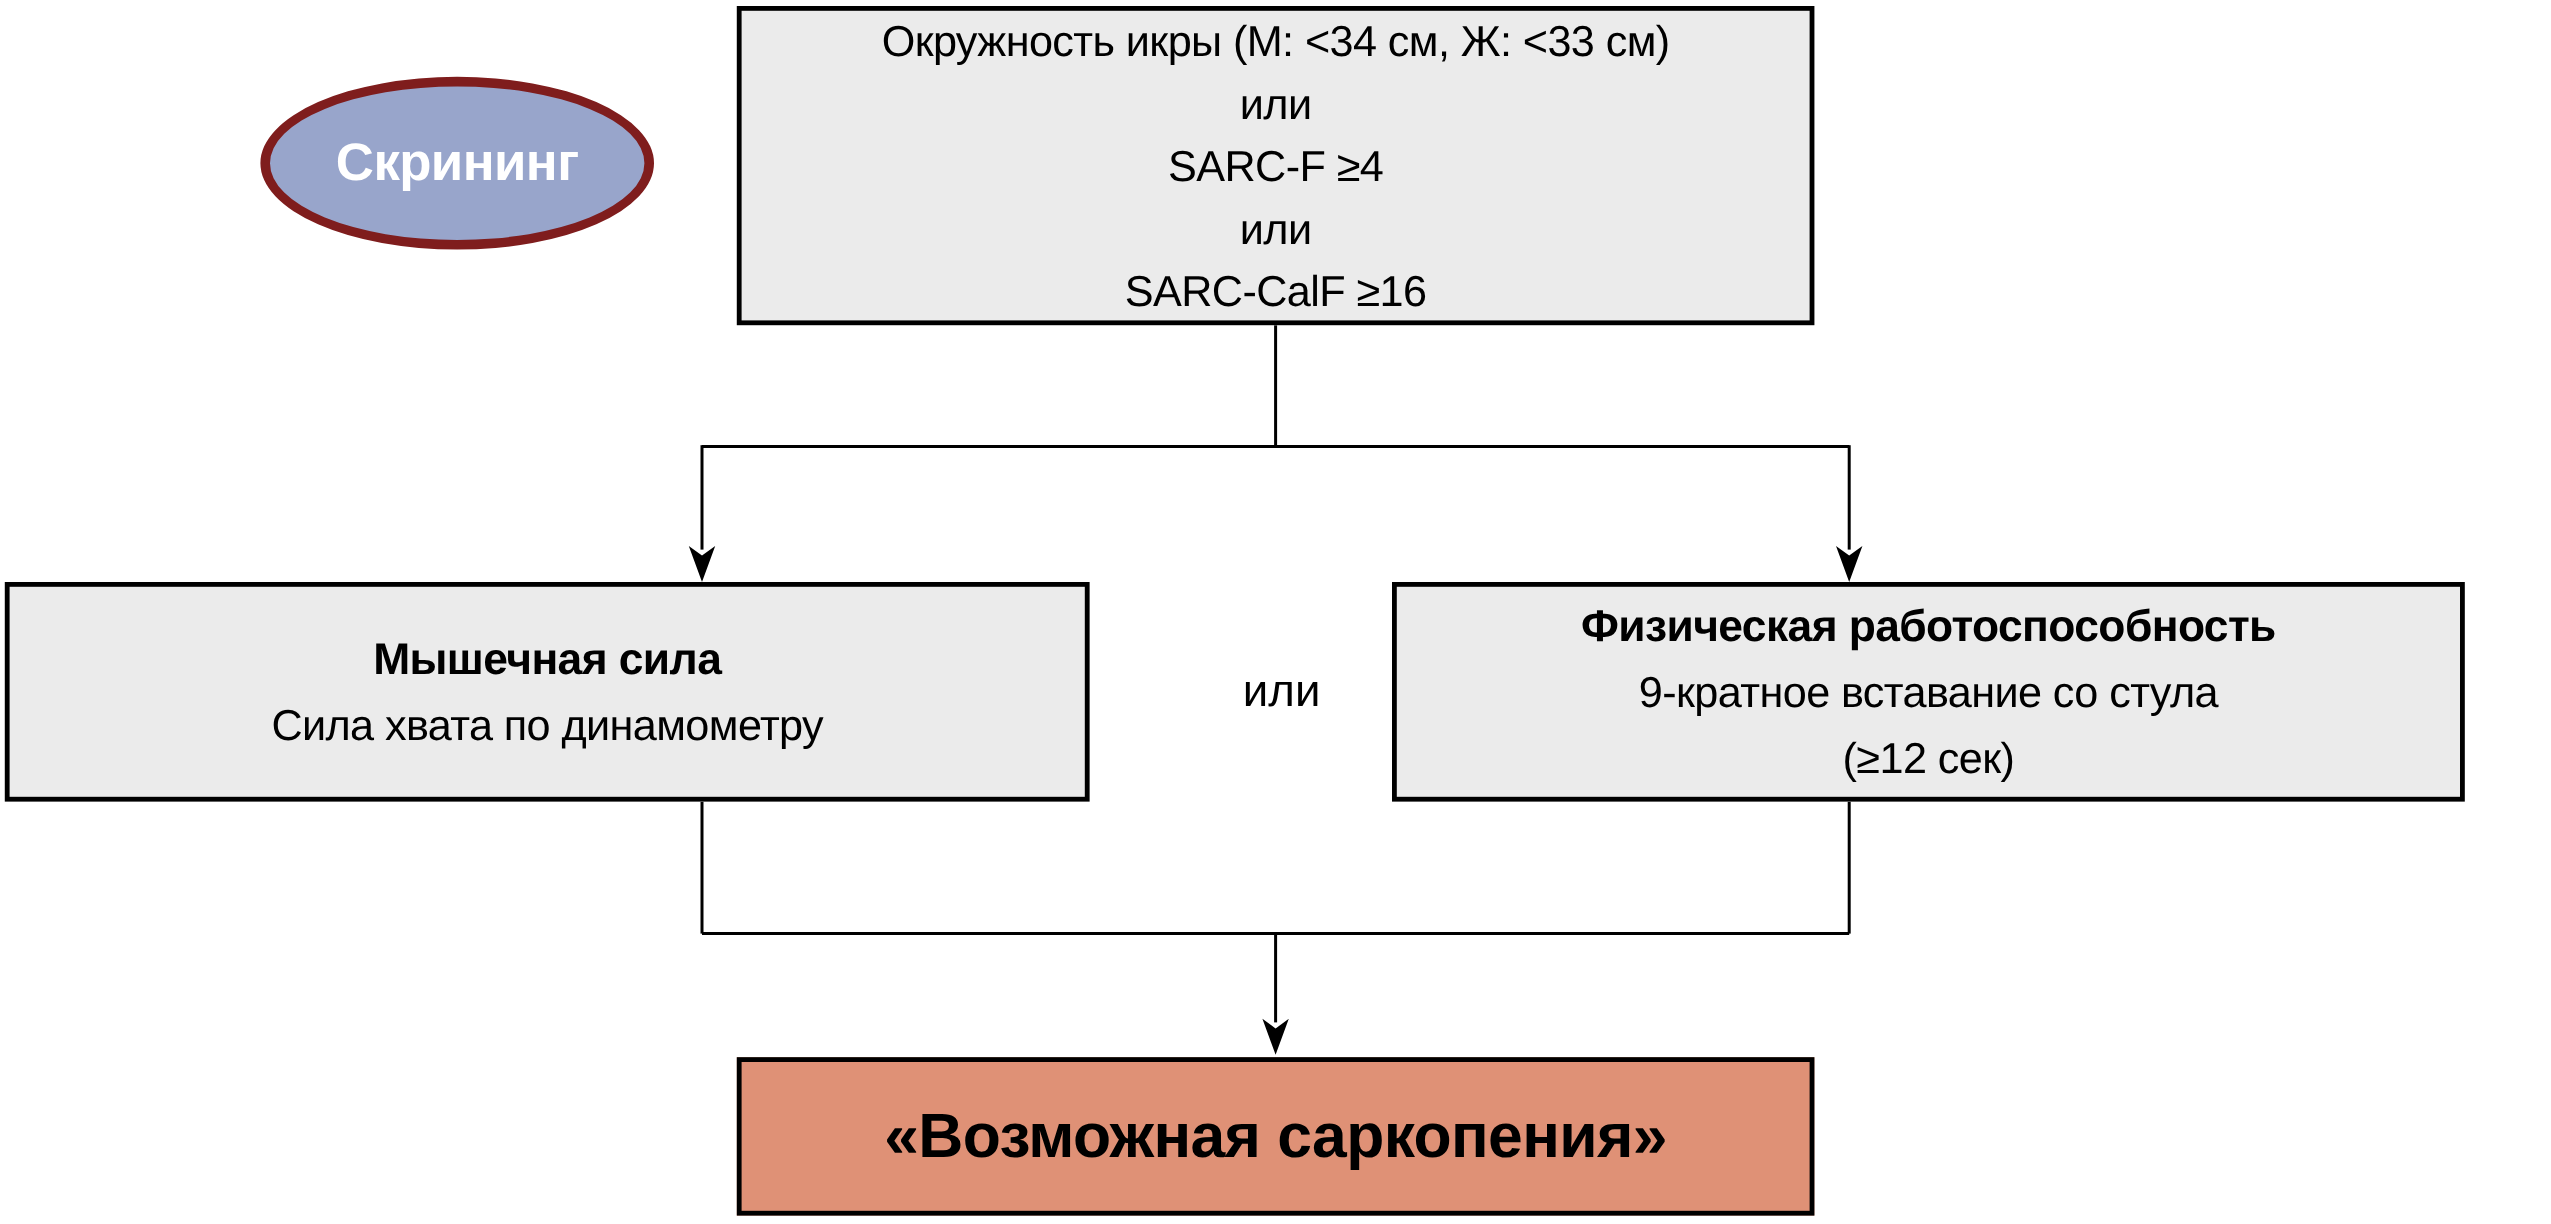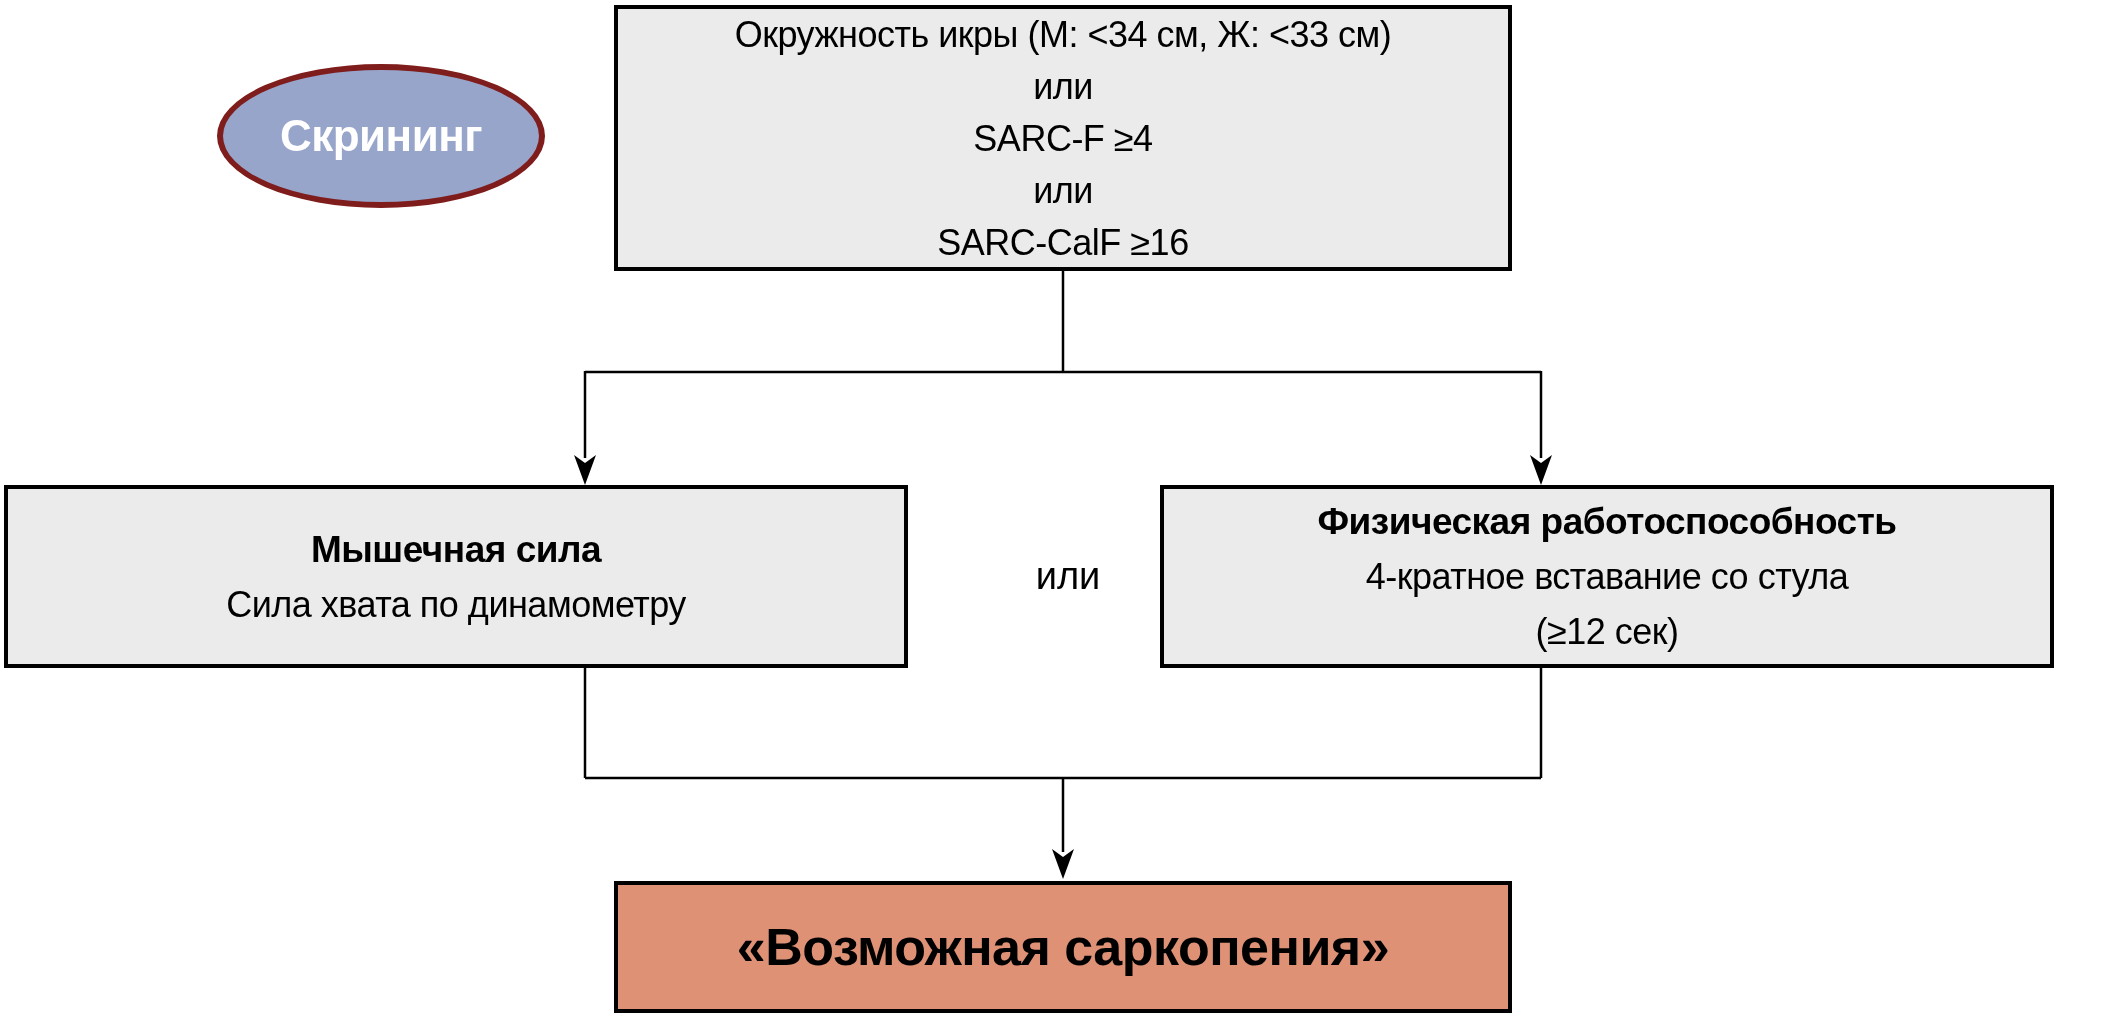--- a/index.html
+++ b/index.html
@@ -67,21 +67,21 @@
     left: 614px; top: 881px;
     width: 898px; height: 132px;
     background: #df9176;
     font-weight: bold;
     font-size: 52px;
     letter-spacing: -0.5px;
   }
   .screening-ellipse {
     left: 217px; top: 64px;
     width: 328px; height: 144px;
-    border: 6px solid #7f1d1d;
+    border: 8px solid #7f1d1d;
     border-radius: 50%;
     background: #98a5cb;
     color: #ffffff;
     font-weight: bold;
     font-size: 44px;
     letter-spacing: -0.5px;
   }
   .or-label {
     left: 908px; top: 485px;
     width: 320px; height: 183px;
@@ -132,21 +132,21 @@
     <div class="box-title">Мышечная сила</div>
     <div>Сила хвата по динамометру</div>
   </div>
 
   <div class="node or-label">
     <span>или</span>
   </div>
 
   <div class="node box side-box performance-box">
     <div class="box-title">Физическая работоспособность</div>
-    <div>4-кратное вставание со стула</div>
+    <div>9-кратное вставание со стула</div>
     <div>(≥12 сек)</div>
   </div>
 
   <div class="node box result-box">
     <span>«Возможная саркопения»</span>
   </div>
 
 </div>
 
 </body></html>

